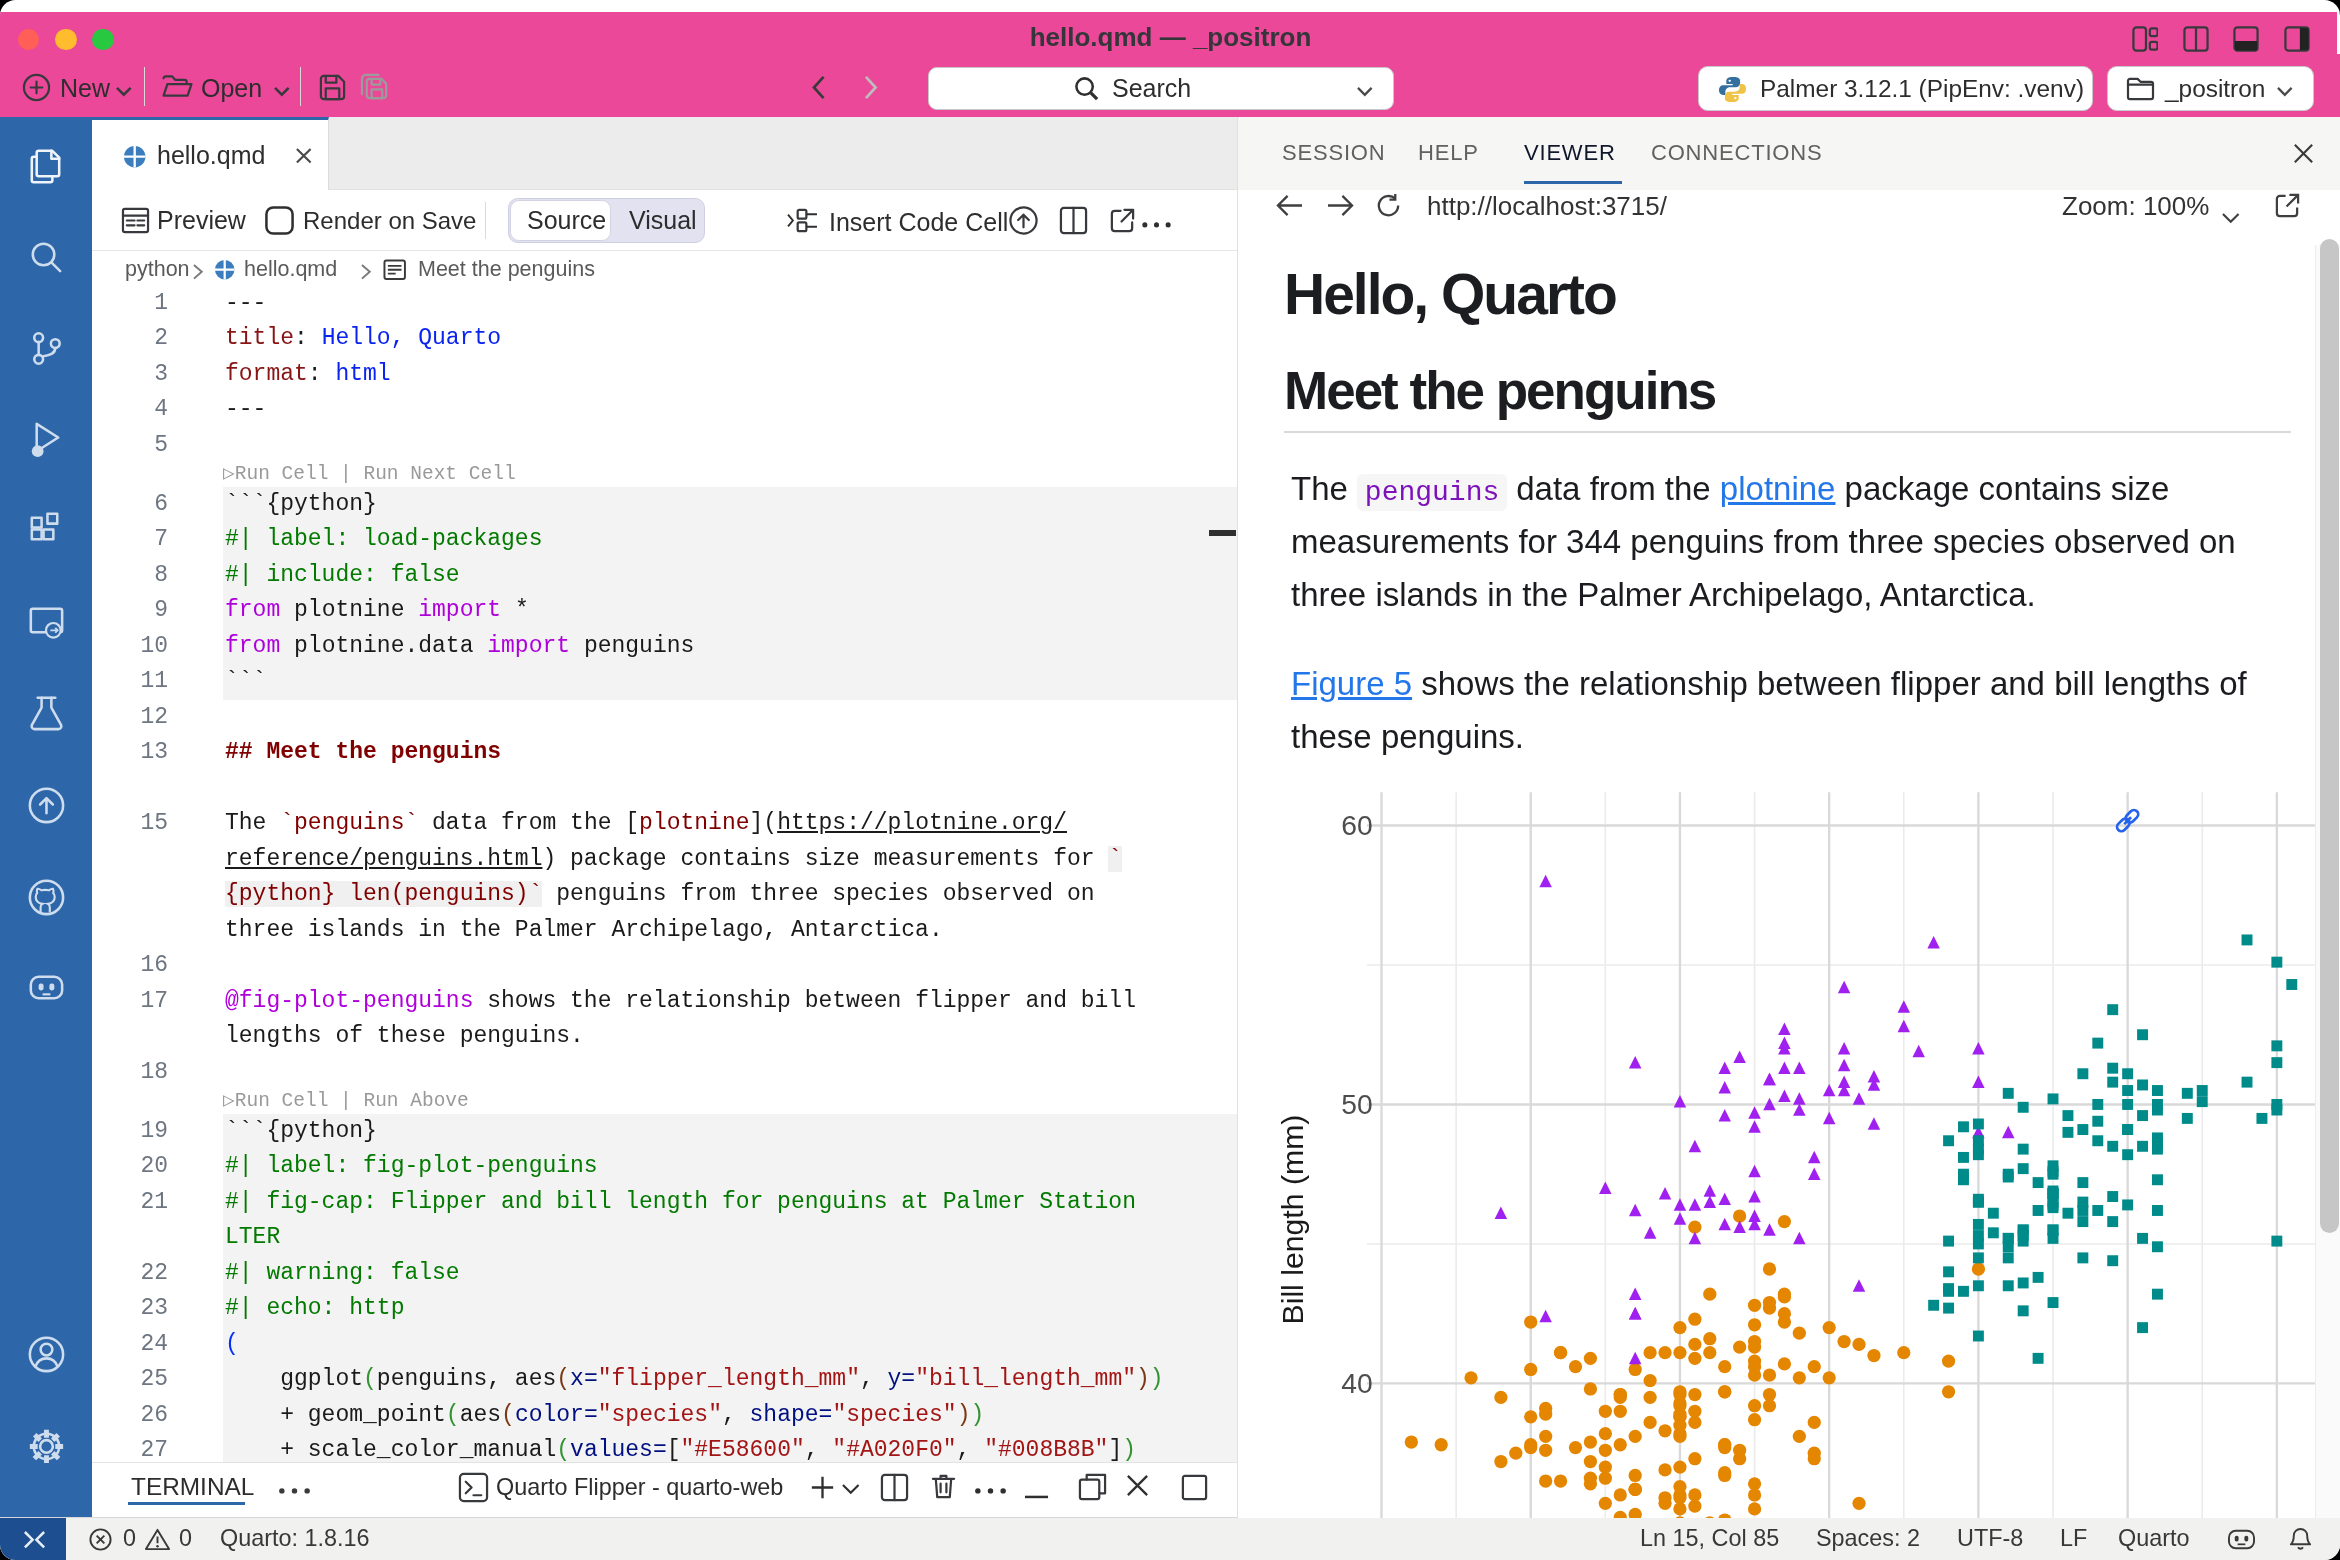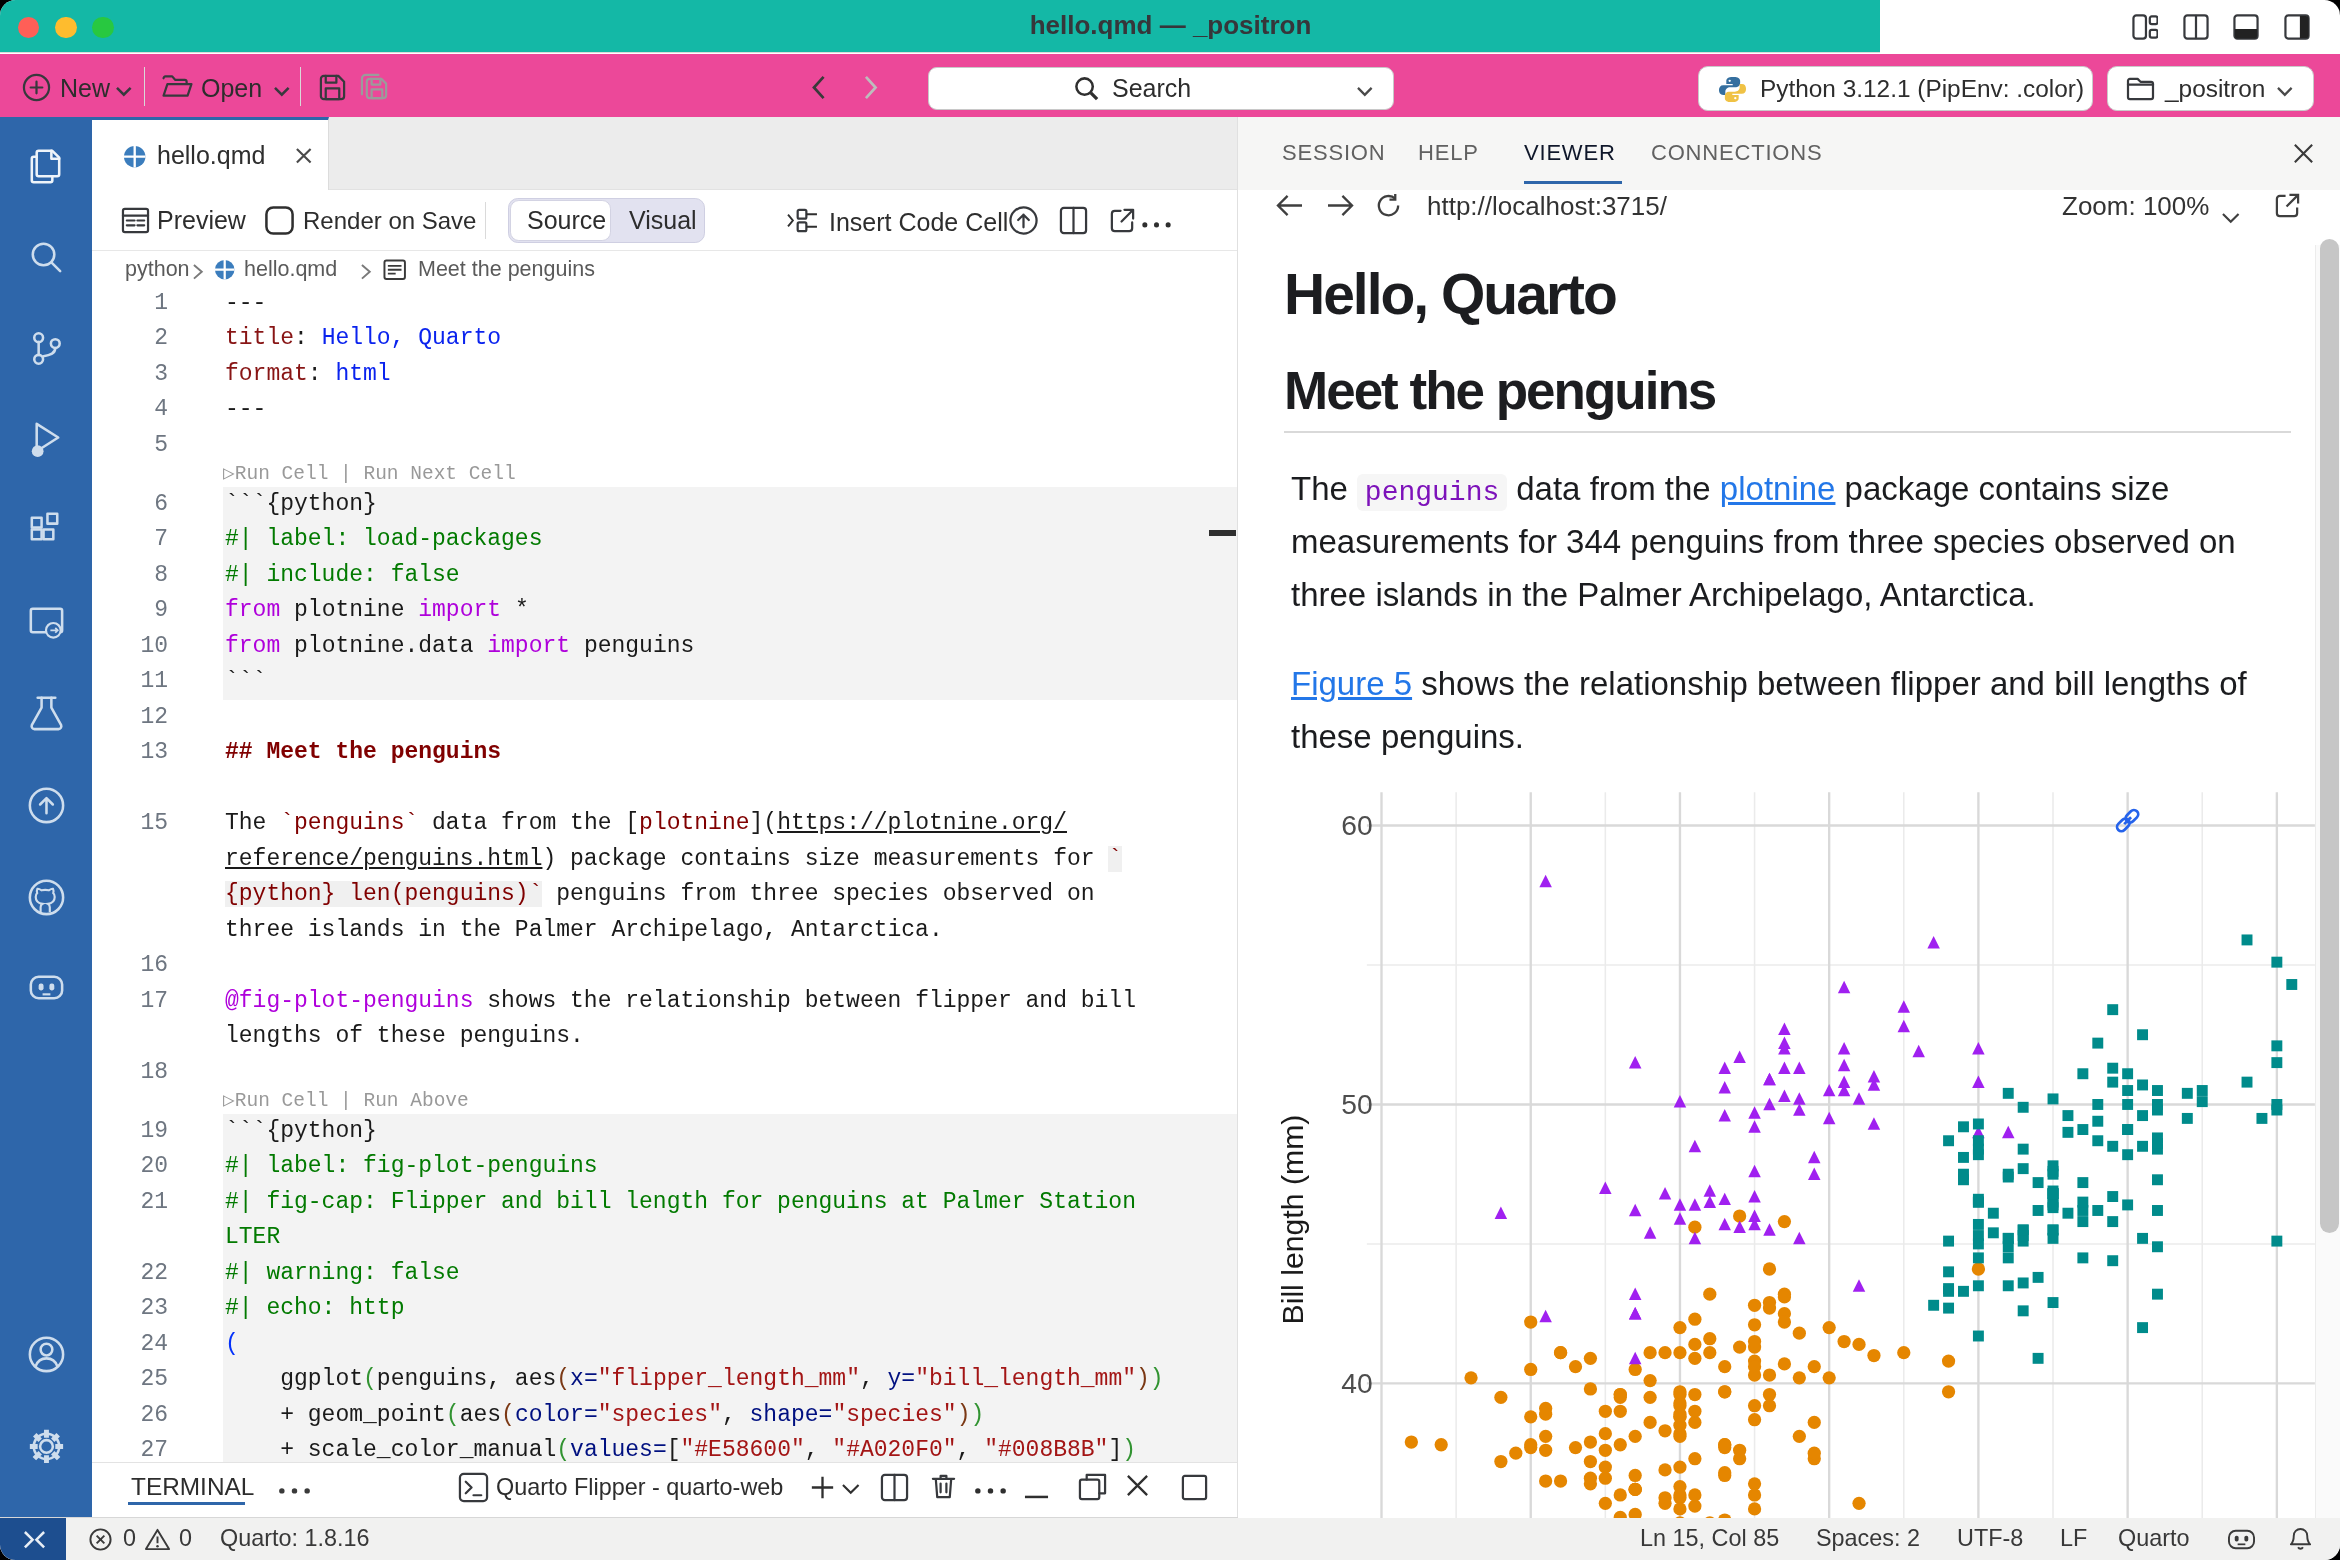--- a/index.html
+++ b/index.html
@@ -1,18 +1,18 @@
 <!DOCTYPE html>
 <html><head><meta charset="utf-8"><style>
 *{margin:0;padding:0;box-sizing:border-box}
 html,body{width:2341px;height:1560px;background:#000;font-family:"Liberation Sans",sans-serif;-webkit-font-smoothing:antialiased}
 #win{position:absolute;inset:0;background:#fff;border-radius:15.6px;overflow:hidden}
 .abs{position:absolute}
 
-#titlebar{position:absolute;left:0;top:0;width:1880px;height:53px;background:#14b8a6;border-bottom:1px solid #dadada}
+#titlebar{position:absolute;left:0;top:12px;width:2337px;height:53px;background:#ec4899;border-bottom:1px solid #dadada}
 #toolbar{position:absolute;left:0;top:54px;width:2341px;height:63px;background:#ec4899}
 .tbtxt{font-size:25px;color:#2d2d2d}
 
 #actbar{position:absolute;left:0;top:117px;width:92px;height:1400px;background:#2e66aa}
 
 #tabstrip{position:absolute;left:92px;top:117px;width:1145px;height:73px;background:#ececec}
 #tab{position:absolute;left:0;top:0;width:237px;height:73px;background:#fff;border-top:3.9px solid #2e66aa;border-right:1px solid #dcdcdc}
 #edtoolbar{position:absolute;left:92px;top:190px;width:1145px;height:61px;background:#fff;border-bottom:1px solid #e7e7e7}
 #breadcrumb{position:absolute;left:92px;top:252px;width:1145px;height:37px;background:#fff;font-size:21.5px;color:#5a5a5a}
 #code{position:absolute;left:92px;top:289px;width:1145px;height:1173px;background:#fff;overflow:hidden}
@@ -113,21 +113,21 @@
         </svg></div>
       <div class="abs tbtxt" style="left:1112px;top:19.5px">Search</div>
       <div class="abs" style="left:1356px;top:30px"><svg width="17.6" height="11.7" viewBox="0 0 18 12" style="">
           <path d="M2 2l7 7 7-7" fill="none" stroke="#4a4a4a" stroke-width="2.4"></path>
         </svg></div>
       <div class="abs" style="left:1698px;top:11.7px;width:395px;height:45px;border:1.5px solid #c9c9c9;border-radius:9.8px;background:#fff"></div>
       <div class="abs" style="left:1718px;top:20.5px"><svg width="29" height="29" viewBox="0 0 30 30" style="">
           <path d="M14.8 2c-3.6 0-6.2 1.3-6.2 4v3.2h6.6v1.4H5.4C2.5 10.6 1 12.8 1 15.6c0 2.9 1.4 5 4.3 5h2.3v-3.4c0-2.6 2.2-4.6 4.9-4.6h6.4c2.2 0 4-1.8 4-4V6c0-2.7-2.7-4-6.1-4zm-2.7 2.8a1.2 1.2 0 1 1 0 2.4 1.2 1.2 0 0 1 0-2.4z" fill="#356f9f"></path>
           <path d="M15.2 28c3.6 0 6.2-1.3 6.2-4v-3.2h-6.6v-1.4h9.8c2.9 0 4.4-2.2 4.4-5 0-2.9-1.4-5-4.3-5h-2.3v3.4c0 2.6-2.2 4.6-4.9 4.6h-6.4c-2.2 0-4 1.8-4 4V24c0 2.7 2.7 4 6.1 4zm2.7-2.8a1.2 1.2 0 1 1 0-2.4 1.2 1.2 0 0 1 0 2.4z" fill="#f0c245"></path>
         </svg></div>
-      <div class="abs tbtxt" style="left:1760px;top:20.5px;font-size:24.4px">Python 3.12.1 (PipEnv: .color)</div>
+      <div class="abs tbtxt" style="left:1760px;top:20.5px;font-size:24.4px">Palmer 3.12.1 (PipEnv: .venv)</div>
       <div class="abs" style="left:2107px;top:11.7px;width:207px;height:45px;border:1.5px solid #c9c9c9;border-radius:9.8px;background:#fff"></div>
       <div class="abs" style="left:2126px;top:21.5px"><svg width="29" height="25" viewBox="0 0 30 26" style="">
           <path d="M2 5a2 2 0 0 1 2-2h8l3 3h11a2 2 0 0 1 2 2v14a2 2 0 0 1-2 2H4a2 2 0 0 1-2-2z" fill="none" stroke="#37393d" stroke-width="2.3" stroke-linecap="round" stroke-linejoin="round"></path>
           <path d="M2 9h26" fill="none" stroke="#37393d" stroke-width="2.3" stroke-linecap="round" stroke-linejoin="round"></path>
         </svg></div>
       <div class="abs tbtxt" style="left:2165px;top:20.5px;font-size:24.4px">_positron</div>
       <div class="abs" style="left:2276px;top:30px"><svg width="17.6" height="11.7" viewBox="0 0 18 12" style="">
           <path d="M2 2l7 7 7-7" fill="none" stroke="#4a4a4a" stroke-width="2.4"></path>
         </svg></div>
     </div>

